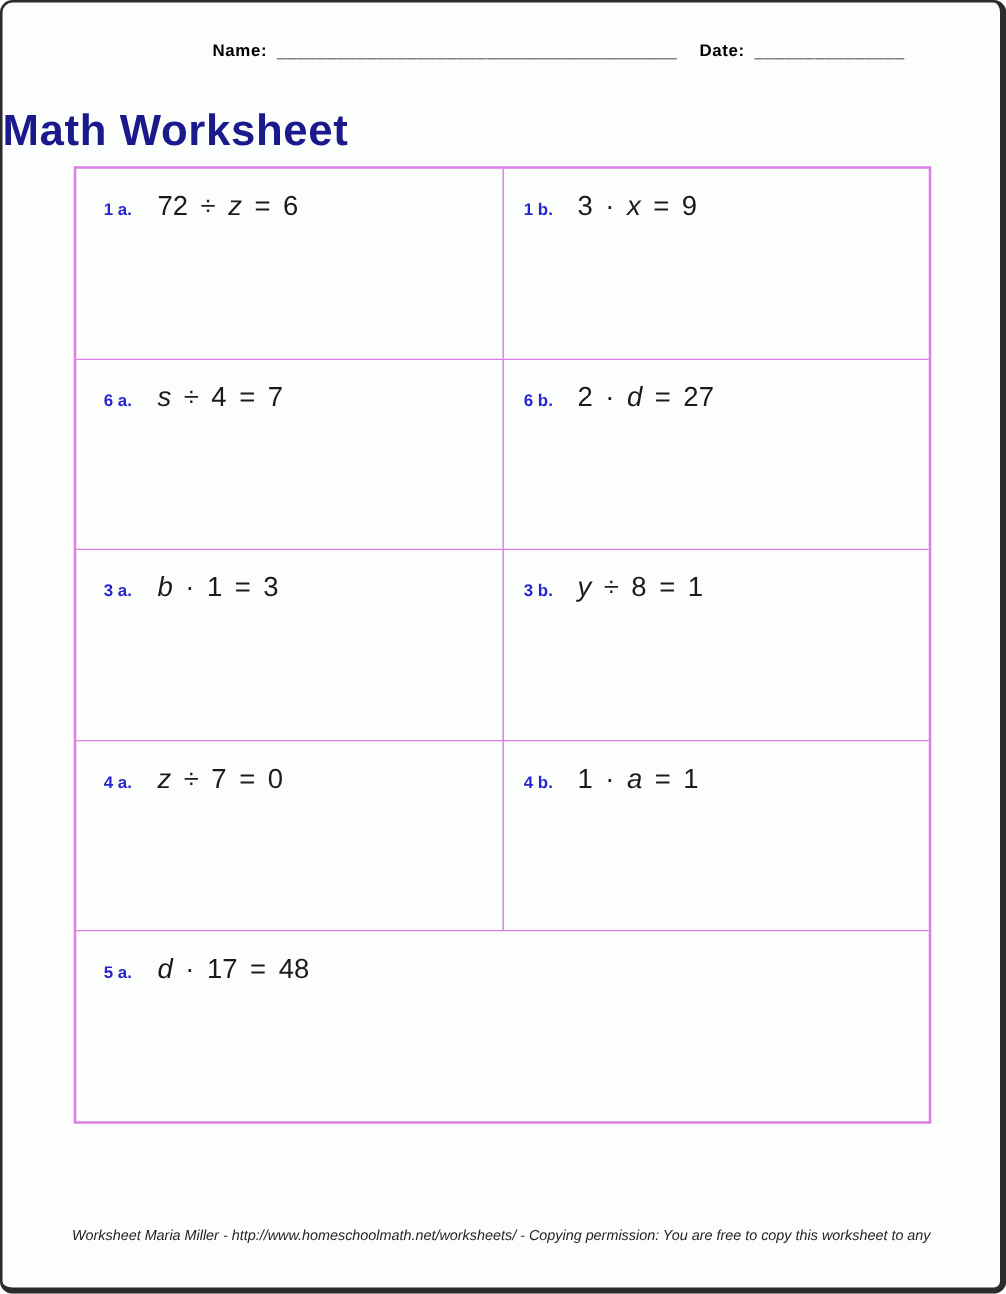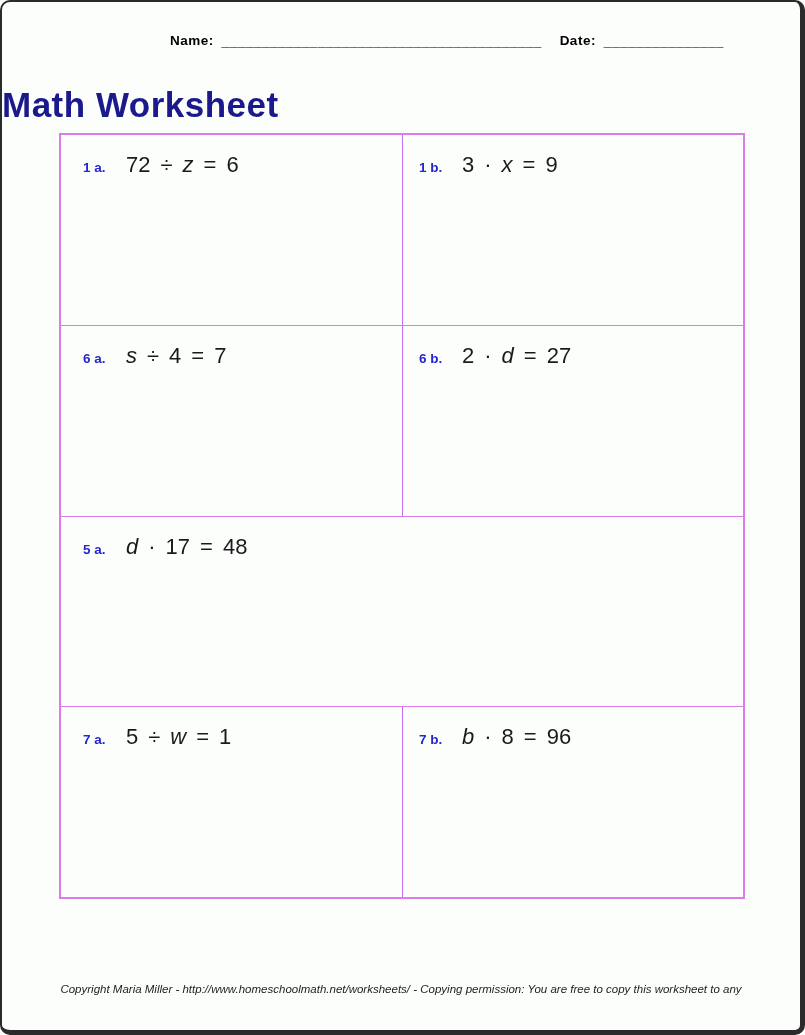--- a/index.html
+++ b/index.html
@@ -134,33 +134,43 @@
           <span class="plabel">6 a.</span>
           <span class="equation"><span class="tok var">s</span><span class="tok">÷</span><span class="tok">4</span><span class="tok">=</span><span class="tok">7</span></span>
         </div>
         <div class="cell b">
           <span class="plabel">6 b.</span>
           <span class="equation"><span class="tok">2</span><span class="tok">·</span><span class="tok var">d</span><span class="tok">=</span><span class="tok">27</span></span>
         </div>
       </div>
       <div class="row">
         <div class="cell a">
-          <span class="plabel">5 a.</span>
-          <span class="equation"><span class="tok var">d</span><span class="tok">·</span><span class="tok">17</span><span class="tok">=</span><span class="tok">48</span></span>
+          <span class="plabel">3 a.</span>
+          <span class="equation"><span class="tok var">b</span><span class="tok">·</span><span class="tok">1</span><span class="tok">=</span><span class="tok">3</span></span>
+        </div>
+        <div class="cell b">
+          <span class="plabel">3 b.</span>
+          <span class="equation"><span class="tok var">y</span><span class="tok">÷</span><span class="tok">8</span><span class="tok">=</span><span class="tok">1</span></span>
         </div>
       </div>
       <div class="row">
         <div class="cell a">
-          <span class="plabel">7 a.</span>
-          <span class="equation"><span class="tok">5</span><span class="tok">÷</span><span class="tok var">w</span><span class="tok">=</span><span class="tok">1</span></span>
+          <span class="plabel">4 a.</span>
+          <span class="equation"><span class="tok var">z</span><span class="tok">÷</span><span class="tok">7</span><span class="tok">=</span><span class="tok">0</span></span>
         </div>
         <div class="cell b">
-          <span class="plabel">7 b.</span>
-          <span class="equation"><span class="tok var">b</span><span class="tok">·</span><span class="tok">8</span><span class="tok">=</span><span class="tok">96</span></span>
+          <span class="plabel">4 b.</span>
+          <span class="equation"><span class="tok">1</span><span class="tok">·</span><span class="tok var">a</span><span class="tok">=</span><span class="tok">1</span></span>
+        </div>
+      </div>
+      <div class="row">
+        <div class="cell a">
+          <span class="plabel">5 a.</span>
+          <span class="equation"><span class="tok var">d</span><span class="tok">·</span><span class="tok">17</span><span class="tok">=</span><span class="tok">48</span></span>
         </div>
       </div>
     </div>
 
   <div class="footer">
-    <div>Copyright Maria Miller - http://www.homeschoolmath.net/worksheets/ - Copying permission: You are free to copy this worksheet to any</div>
+    <div>Worksheet Maria Miller - http://www.homeschoolmath.net/worksheets/ - Copying permission: You are free to copy this worksheet to any</div>
   </div>
 
 </div>
 
 </body></html>

